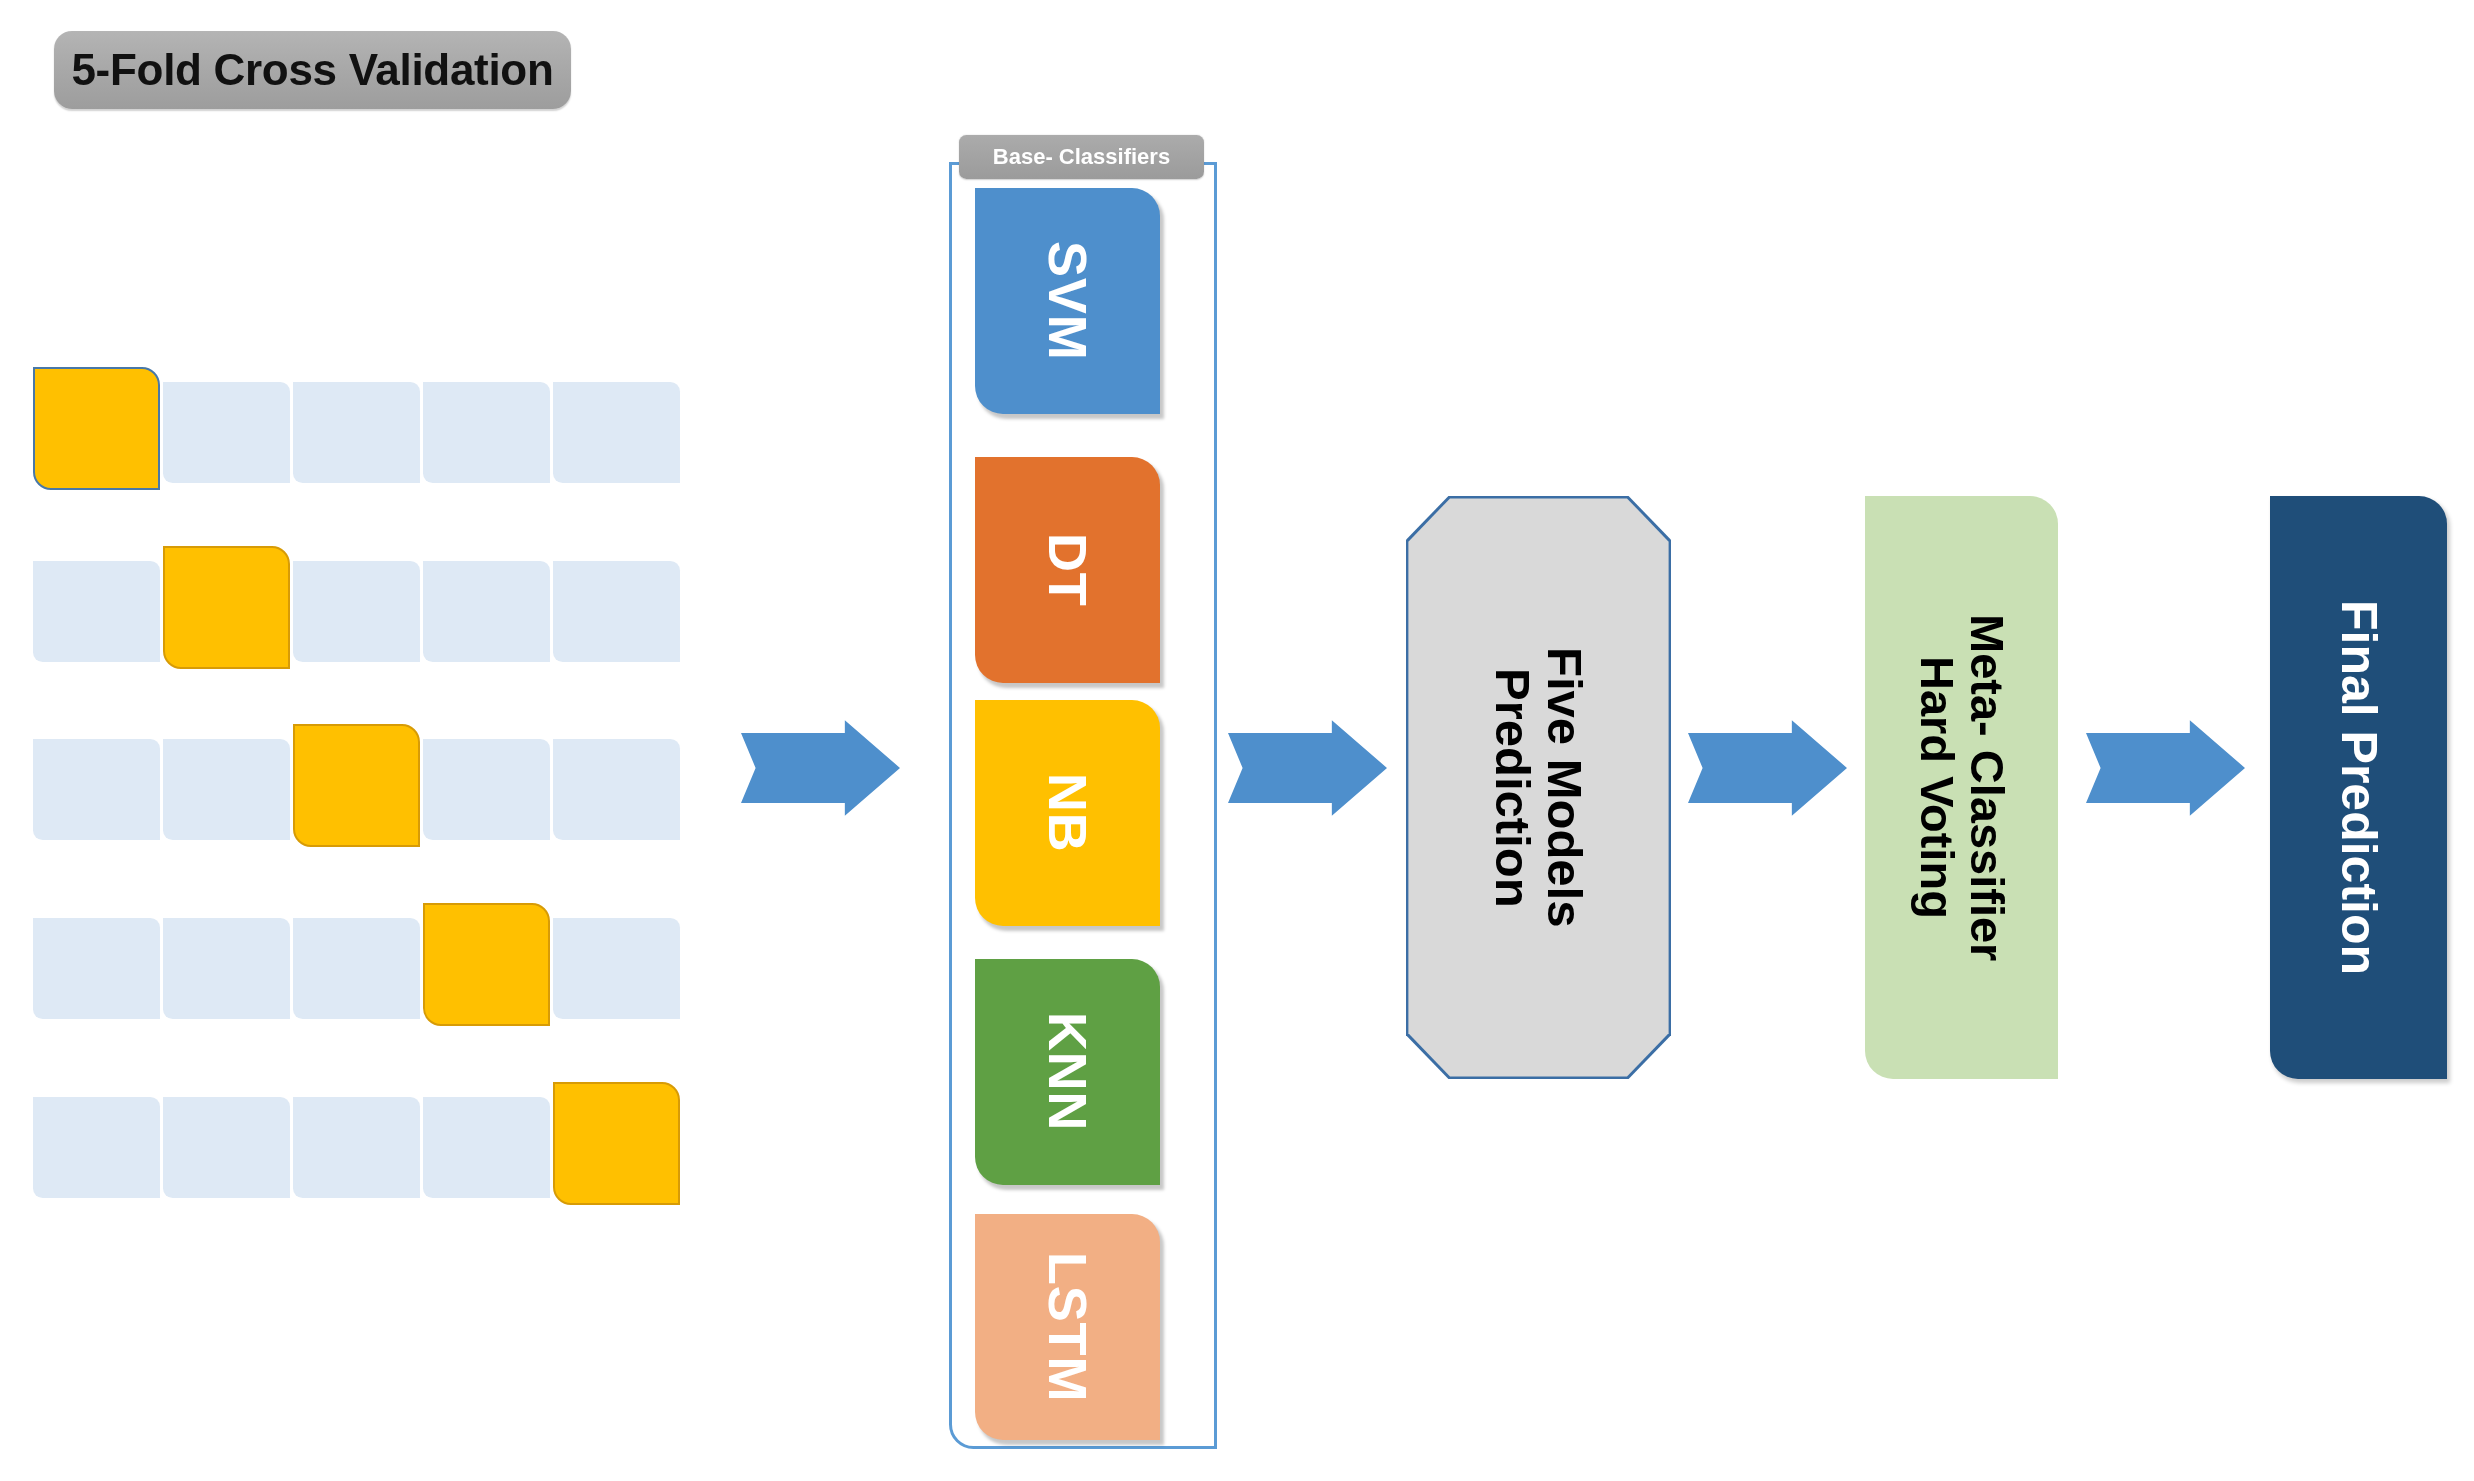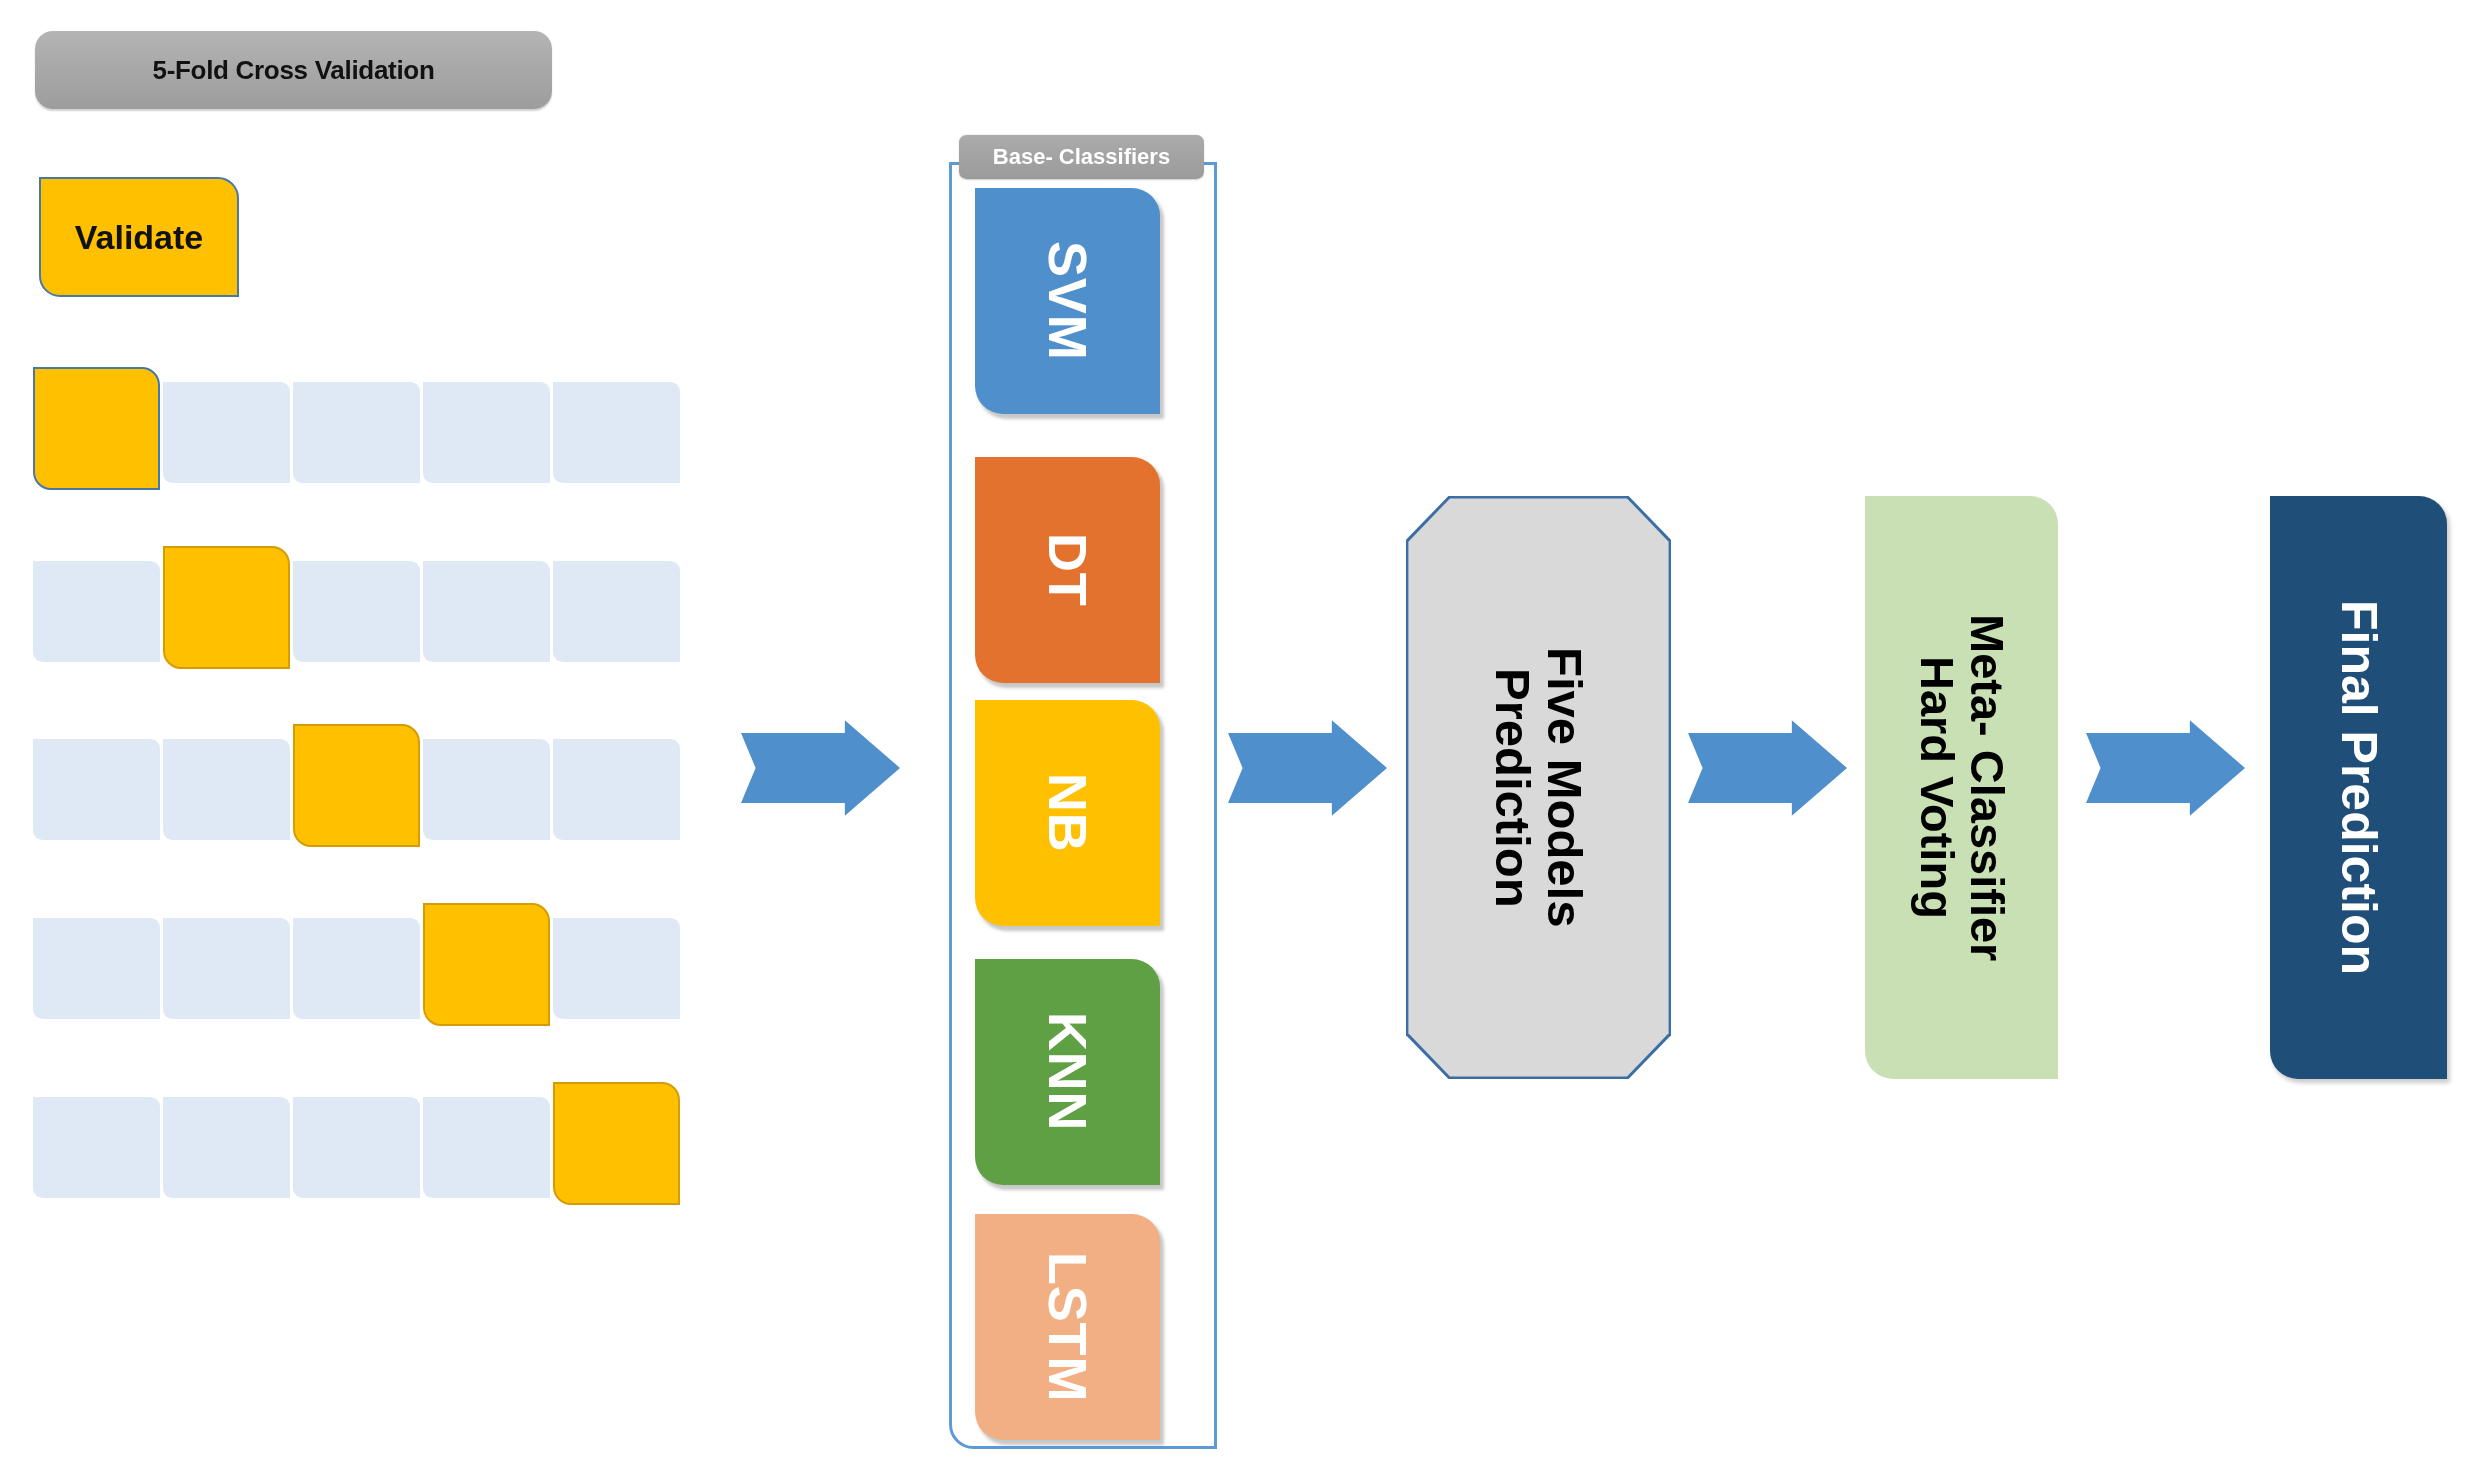--- a/index.html
+++ b/index.html
@@ -8,25 +8,25 @@
     font-family:"Liberation Sans", sans-serif;
     -webkit-font-smoothing:antialiased;
   }
   #stage{position:relative;width:2475px;height:1482px;overflow:hidden;background:#fff;}
 
   
   .abs{position:absolute;box-sizing:border-box;}
 
   
   .title-badge{
-    left:35px;top:31px;width:517px;height:78px;
+    left:54px;top:31px;width:517px;height:78px;
     border-radius:18px;
     background:linear-gradient(180deg,#b4b4b4 0%,#a9a9a9 45%,#9d9d9d 100%);
     display:flex;align-items:center;justify-content:center;
-    color:#111;font-weight:bold;font-size:26px;letter-spacing:-0.3px;
+    color:#111;font-weight:bold;font-size:44px;letter-spacing:-0.3px;
     box-shadow:0 1.6px 1.6px rgba(0,0,0,.18);
   }
 
   
   .legend-validate{
     left:39px;top:177px;width:200px;height:120px;
     background:#FFC000;
     border:2.4px solid #4878a8;
     border-radius:0 21px 0 21px;
     display:flex;align-items:center;justify-content:center;
@@ -124,21 +124,20 @@
     box-shadow:2.4px 3.2px 4.1px rgba(0,0,0,.2);
   }
 </style>
 </head>
 <body>
 
 <div id="stage">
 
   <div class="abs title-badge">5-Fold Cross Validation</div>
 
-  <div class="abs legend-validate">Validate</div>
 
 
   <div id="fold-grid">
       <div class="fold-row" style="top: 382px; width: 647px;">
         <div class="fold-validate first" style="left: 0px;"></div>
         <div class="fold-cell" style="left: 130px;"></div>
         <div class="fold-cell" style="left: 260px;"></div>
         <div class="fold-cell" style="left: 390px;"></div>
         <div class="fold-cell" style="left: 520px;"></div>
       </div>

